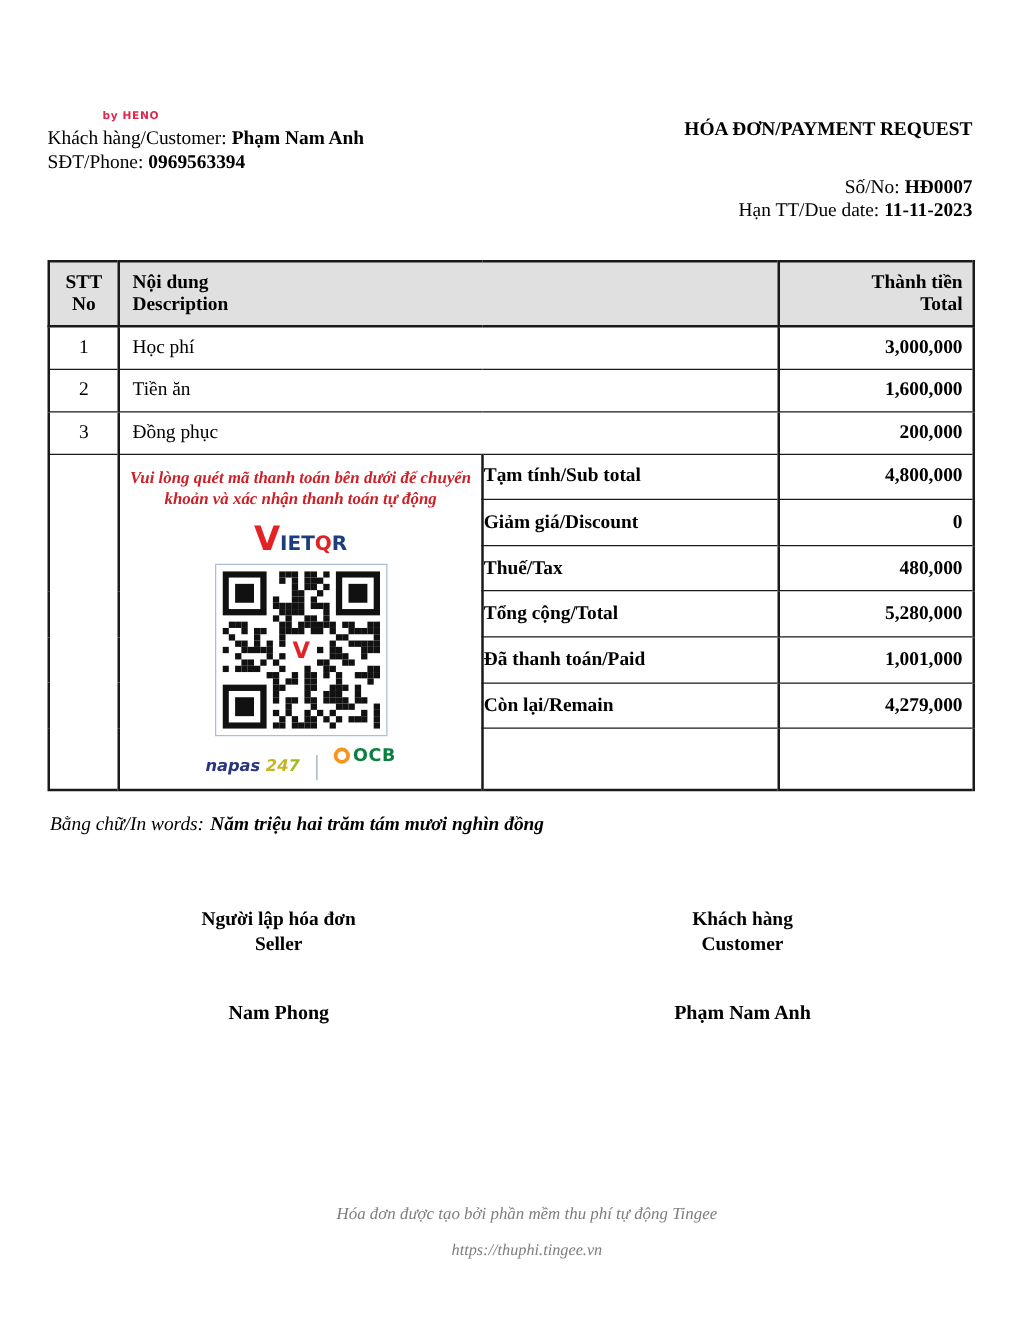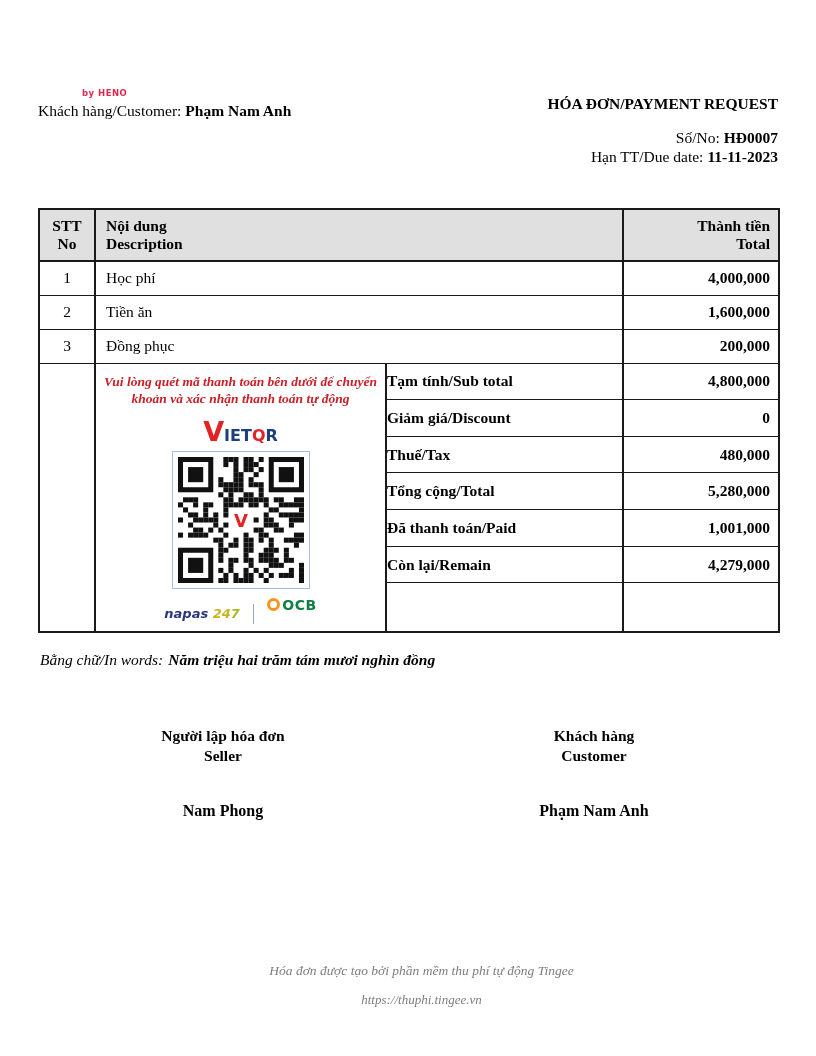--- a/index.html
+++ b/index.html
@@ -20,21 +20,21 @@
   .speed i{display:block;background:var(--brand-red);height:4.5px;border-radius:2.5px;}
   .speed i:nth-child(1){width:14px;}
   .speed i:nth-child(2){width:20px;}
   .speed i:nth-child(3){width:11px;}
   .logo-word{font-family:"DejaVu Sans",sans-serif;font-weight:bold;font-size:29px;letter-spacing:-1.5px;color:var(--brand-red);line-height:1;}
   .logo-by{font-family:"DejaVu Sans",sans-serif;font-weight:bold;font-size:8.5px;color:var(--brand-red);margin:0 0 4px 44px;letter-spacing:.5px;}
   .info-line{line-height:18.5px;}
   .info-line b{margin-left:4px;}
   .header-right{text-align:right;padding-top:6px;}
   .doc-title{font-weight:bold;font-size:15.5px;line-height:19px;}
-  .header-right .info-group{margin-top:16px;}
+  .header-right .info-group{margin-top:28px;}
   
   .invoice-table{
     position:absolute;top:208px;left:38px;width:740px;
     border-collapse:collapse;table-layout:fixed;
     border:2px solid var(--border);
   }
   .invoice-table th,.invoice-table td{
     border-style:solid;border-color:var(--border);border-width:1px 2px;
     font-size:15.5px;vertical-align:middle;
   }
@@ -89,20 +89,21 @@
 </style>
 </head>
 <body>
 
 <div class="page">
 
   <div class="header">
     <div class="header-left">
       <div class="logo-by">by HENO</div>
       <div class="info-line"><span>Khách hàng/Customer:</span><b>Phạm Nam Anh</b></div>
+      <div class="info-line"><span>SĐT/Phone:</span><b>0969563394</b></div>
     </div>
     <div class="header-right">
       <div class="doc-title">HÓA ĐƠN/PAYMENT REQUEST</div>
       <div class="info-group">
         <div class="info-line"><span>Số/No:</span><b>HĐ0007</b></div>
         <div class="info-line"><span>Hạn TT/Due date:</span><b>11-11-2023</b></div>
       </div>
     </div>
   </div>
 
@@ -126,21 +127,21 @@
         <th class="th-amt">
             <div>Thành tiền</div>
             <div>Total</div>
           </th>
       </tr>
     </thead>
     <tbody>
       <tr class="item-row">
         <td class="td-no">1</td>
         <td class="td-name" colspan="2">Học phí</td>
-        <td class="td-amt">4,000,000</td>
+        <td class="td-amt">3,000,000</td>
       </tr>
       <tr class="item-row">
         <td class="td-no">2</td>
         <td class="td-name" colspan="2">Tiền ăn</td>
         <td class="td-amt">1,600,000</td>
       </tr>
       <tr class="item-row">
         <td class="td-no">3</td>
         <td class="td-name" colspan="2">Đồng phục</td>
         <td class="td-amt">200,000</td>

